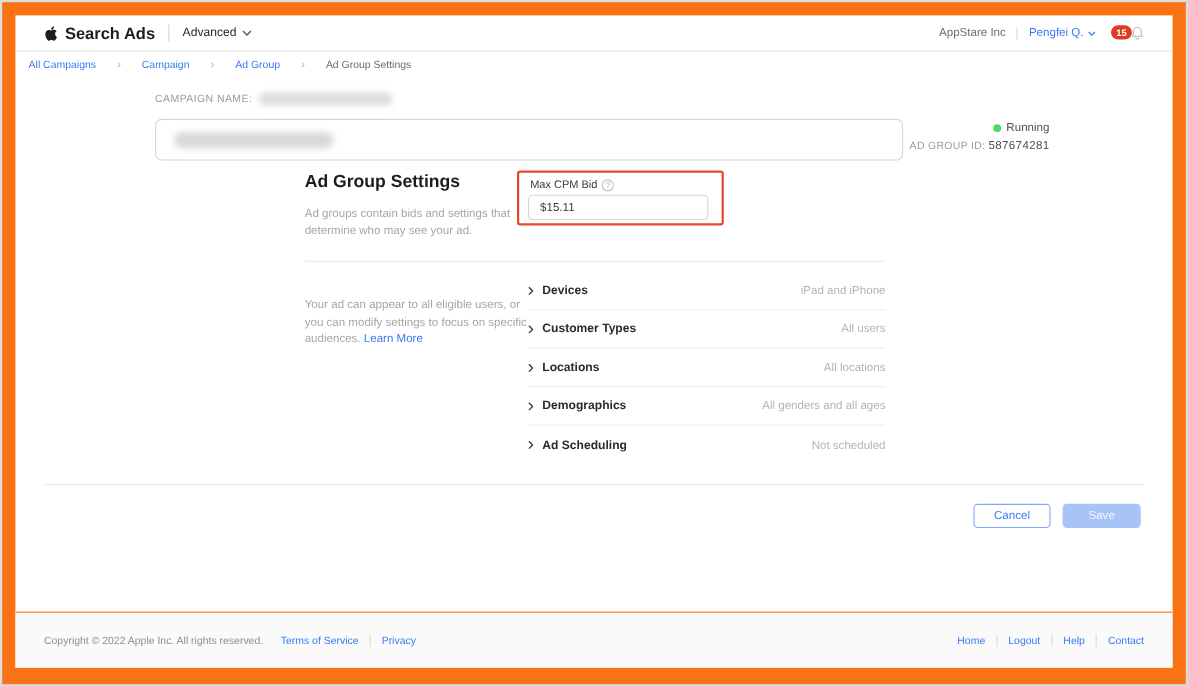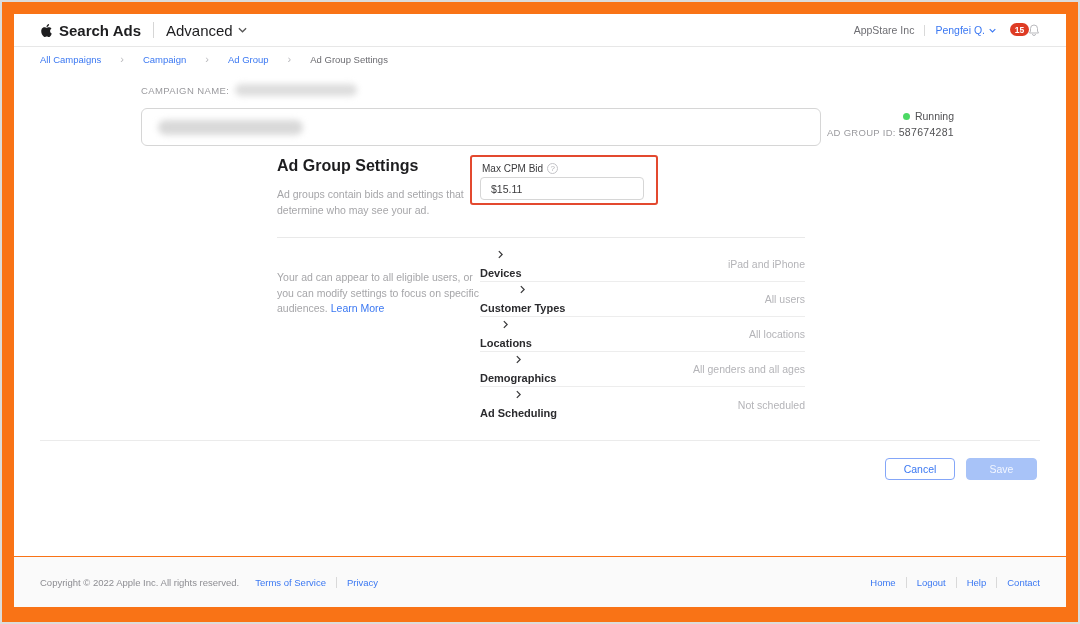--- a/index.html
+++ b/index.html
@@ -11,32 +11,32 @@
             background:#ffffff; overflow:hidden; }
 
   
   .hdr { position:absolute; left:0; top:0; width:100%; height:33px;
          border-bottom:1px solid #e7e7e7; display:flex; align-items:center;
          justify-content:space-between; padding:0 26px; }
   .hdr-left { display:flex; align-items:center; }
   .brand { display:flex; align-items:center; gap:6px; font-size:15px; font-weight:700; color:#1d1d1f; }
   .vsep { width:1px; height:16px; background:#d6d6d6; margin:0 12px; }
   .vsep-sm { width:1px; height:11px; background:#d9d9d9; margin:0 10px; }
-  .advanced { display:flex; align-items:center; gap:5px; font-size:15px; color:#1d1d1f; cursor:pointer; }
+  .advanced { display:flex; align-items:center; gap:5px; font-size:11px; color:#1d1d1f; cursor:pointer; }
   .hdr-right { display:flex; align-items:center; }
   .org { font-size:10.5px; color:#6e6e73; }
   .user { display:flex; align-items:center; gap:4px; font-size:10.5px; color:#3b78f2; cursor:pointer; }
   .notif { position:relative; margin-left:14px; width:30px; height:16px; cursor:pointer; }
   .bell { position:absolute; right:0; top:1px; }
   .badge { position:absolute; left:0; top:1px; min-width:19px; height:13px; background:#de3b24;
            border-radius:7px; color:#fff; font-size:8.5px; font-weight:700; display:flex;
            align-items:center; justify-content:center; padding:0 4px; }
 
   
-  .crumbs { position:absolute; left:26px; top:39px; display:flex; align-items:center;
+  .crumbs { position:absolute; left:12px; top:39px; display:flex; align-items:center;
             gap:19px; font-size:9.5px; }
   .crumb-link { color:#3b78f2; cursor:pointer; }
   .crumb-cur { color:#6b6b70; }
   .crumb-sep { color:#b9b9bd; font-size:9px; }
   .crumb-sep::after { content:"\203A"; font-size:11px; }
 
   
   .camp-label-row { position:absolute; left:127px; top:70px; display:flex; align-items:center; }
   .camp-label { font-size:9.5px; letter-spacing:.4px; color:#9a9a9e; }
   .blur-pill { margin-left:6px; width:122px; height:12px; background:#dddddd;
@@ -75,21 +75,21 @@
 
   
   .aud-left { position:absolute; left:263px; top:243px; width:208px; }
   .aud-left .sec-desc { margin-top:13px; }
   .link { color:#3b78f2; cursor:pointer; }
 
   .rows { position:absolute; left:466px; top:233px; width:325px; }
   .arow { height:35px; display:flex; align-items:center; justify-content:space-between;
           border-bottom:1px solid #ededed; cursor:pointer; }
   .arow:last-child { border-bottom:none; }
-  .arow-label { display:flex; align-items:center; gap:8px; font-size:11px; font-weight:700; color:#2b2b2e;flex-direction:column; }
+  .arow-label { display:flex; align-items:center; gap:8px; font-size:11px; font-weight:700; color:#2b2b2e; }
   .arow-value { font-size:10.5px; color:#b4b4b8; }
   .chev-r { display:inline-flex; }
 
   
   .btm-divider { position:absolute; left:26px; top:426px; width:1000px; height:1px; background:#ebebeb; }
   .actions { position:absolute; top:444px; right:29px; display:flex; gap:11px; }
   .btn { height:22px; border-radius:4px; font-size:10.5px; display:flex; align-items:center;
          justify-content:center; font-family:"Liberation Sans","DejaVu Sans",sans-serif; cursor:pointer; }
   .btn-cancel { width:70px; background:#fff; border:1px solid #84a6f8; color:#3b78f2; }
   .btn-save { width:71px; background:#a8c3f8; border:1px solid #a8c3f8; color:#f2f6ff; }

